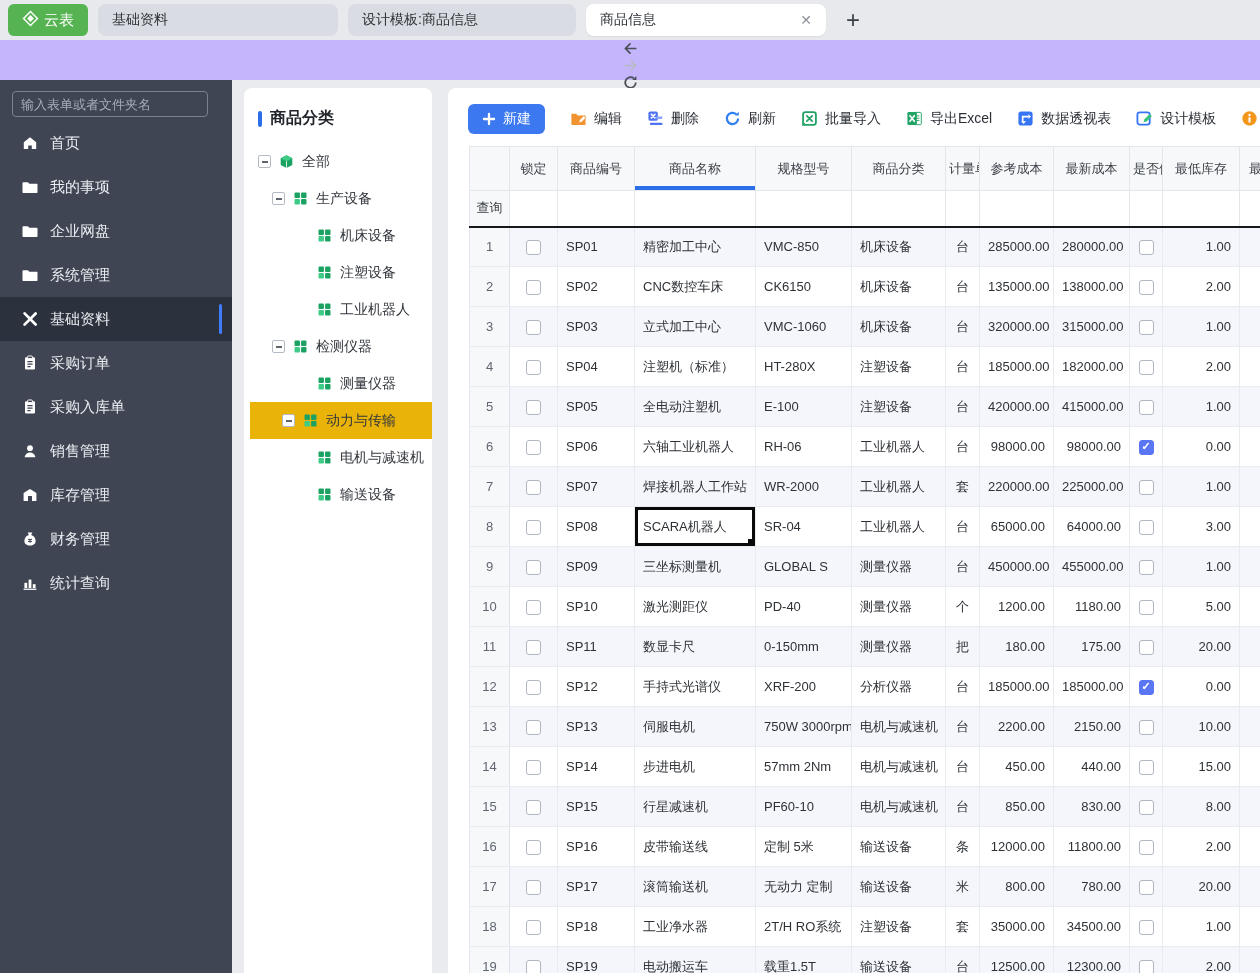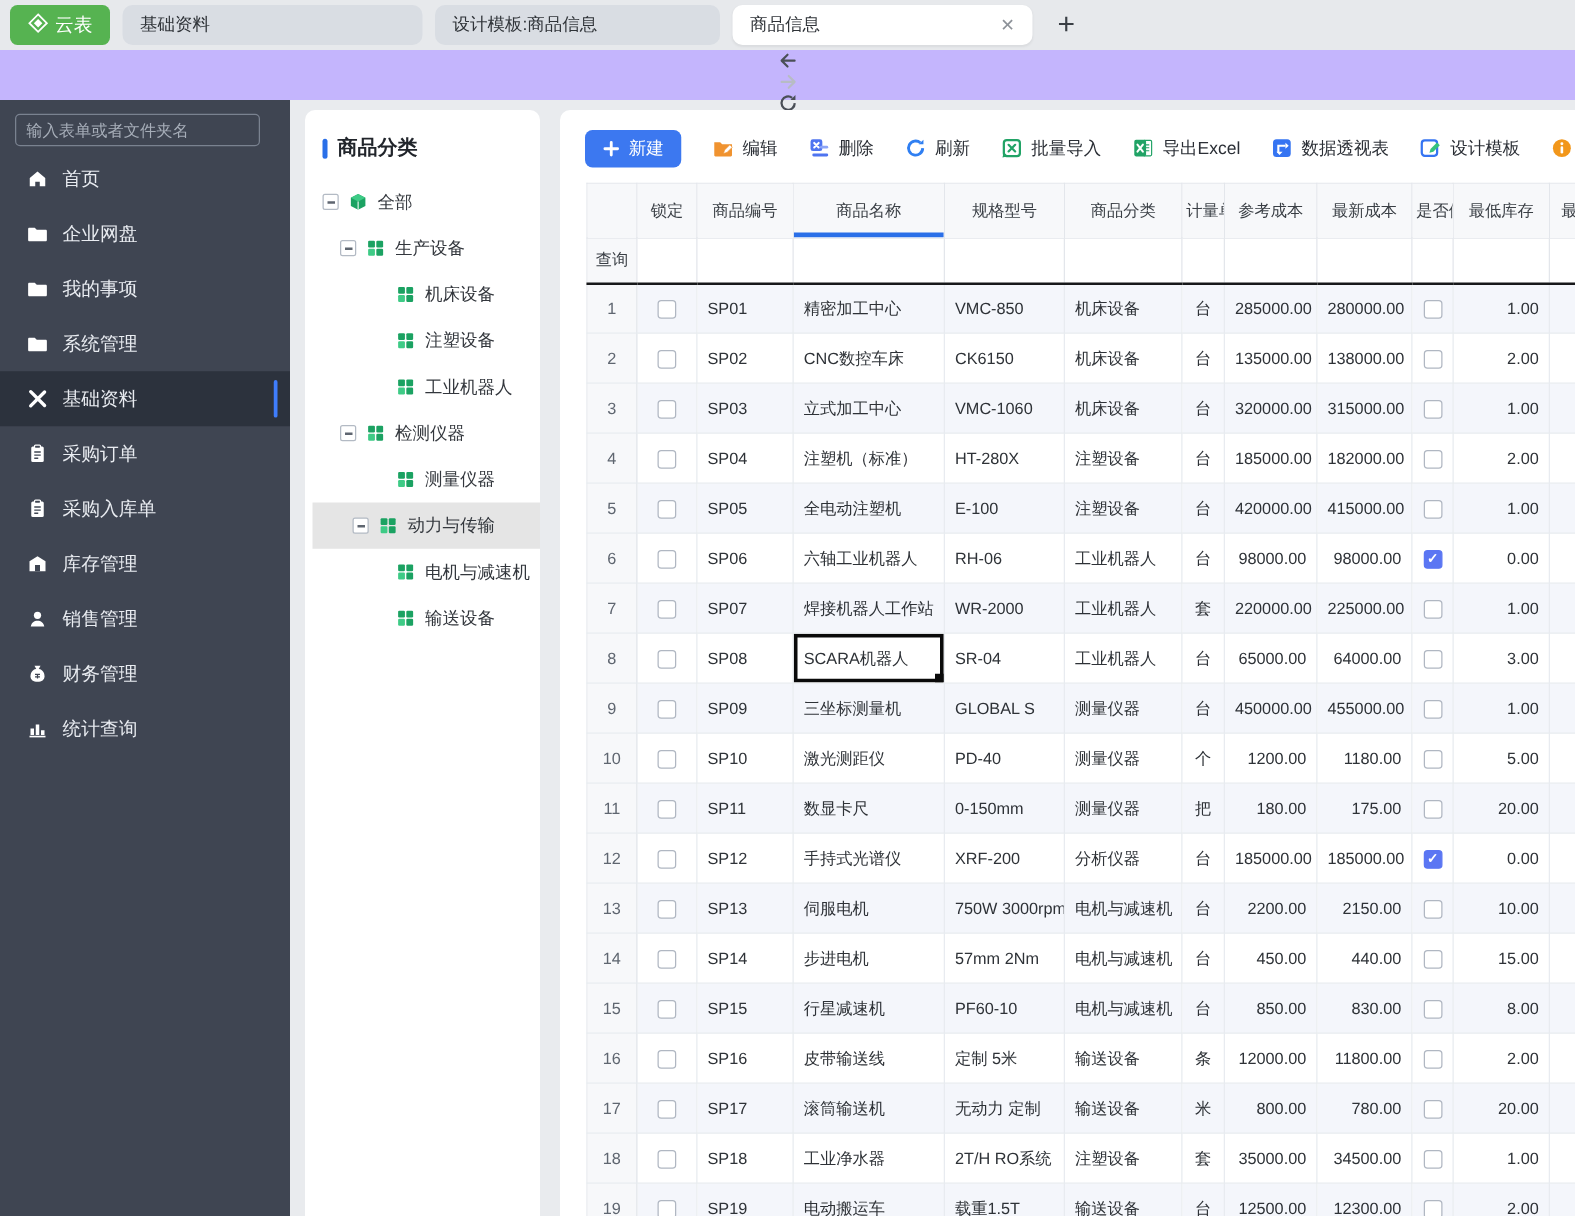--- a/index.html
+++ b/index.html
@@ -36,21 +36,21 @@
   .nav-item .nicon svg { width:100%; height:100%; display:block; }
   .nav-item .abar { position:absolute; right:10px; top:7px; bottom:7px; width:3px; border-radius:2px; background:#3f7dfc; }
 
   
   .tree-panel { position:absolute; top:88px; left:244px; width:188px; bottom:0; background:#fff; border-radius:8px 8px 0 0; overflow:hidden; }
   .tree-title { display:flex; align-items:center; gap:8px; padding:20px 14px 14px; font-size:16px; font-weight:700; color:#21252b; }
   .tree-title .tbar { width:4px; height:16px; background:#2a6fe8; border-radius:2px; }
   .tree-item { height:37px; display:flex; align-items:center; gap:8px; font-size:14px; color:#33373d; padding-left:14px; white-space:nowrap; }
   .tree-item.lvl1 { padding-left:28px; }
   .tree-item.lvl2 { padding-left:73px; }
-  .tree-item.selected { background:#e5e5e5; }
+  .tree-item.selected { background:#eab308; }
   .tree-item.selected.lvl1 { margin-left:6px; padding-left:32px; }
   .toggle { width:13px; height:13px; border:1px solid #b3bac4; border-radius:2px; background:#fff; position:relative; flex:none; }
   .toggle::after { content:""; position:absolute; left:2.5px; right:2.5px; top:5px; height:1.5px; background:#5f6670; }
   .tree-item .ticon { width:15px; height:15px; flex:none; }
   .tree-item .ticon svg { width:100%; height:100%; display:block; }
 
   
   .main-panel { position:absolute; top:88px; left:448px; right:0; bottom:0; background:#fff; border-radius:8px 0 0 0; }
   .toolbar { display:flex; align-items:center; gap:25px; padding:15px 0 0 20px; height:46px; }
   .tool-btn { display:flex; align-items:center; gap:7px; font-size:14px; color:#2b2f36; flex:none; }
@@ -146,29 +146,29 @@
           </svg>
         </span>
         <span>首页</span>
       </div>
       <div class="nav-item">
         <span class="nicon">
           <svg viewBox="0 0 16 16">
             <path d="M1.5 3.2h4.3l1.6 1.6h7.1c.55 0 1 .45 1 1v7.2c0 .55-.45 1-1 1H1.5c-.55 0-1-.45-1-1V4.2c0-.55.45-1 1-1z" fill="#fff"></path>
           </svg>
         </span>
+        <span>我的事项</span>
+      </div>
+      <div class="nav-item">
+        <span class="nicon">
+          <svg viewBox="0 0 16 16">
+            <path d="M1.5 3.2h4.3l1.6 1.6h7.1c.55 0 1 .45 1 1v7.2c0 .55-.45 1-1 1H1.5c-.55 0-1-.45-1-1V4.2c0-.55.45-1 1-1z" fill="#fff"></path>
+          </svg>
+        </span>
         <span>企业网盘</span>
-      </div>
-      <div class="nav-item">
-        <span class="nicon">
-          <svg viewBox="0 0 16 16">
-            <path d="M1.5 3.2h4.3l1.6 1.6h7.1c.55 0 1 .45 1 1v7.2c0 .55-.45 1-1 1H1.5c-.55 0-1-.45-1-1V4.2c0-.55.45-1 1-1z" fill="#fff"></path>
-          </svg>
-        </span>
-        <span>我的事项</span>
       </div>
       <div class="nav-item">
         <span class="nicon">
           <svg viewBox="0 0 16 16">
             <path d="M1.5 3.2h4.3l1.6 1.6h7.1c.55 0 1 .45 1 1v7.2c0 .55-.45 1-1 1H1.5c-.55 0-1-.45-1-1V4.2c0-.55.45-1 1-1z" fill="#fff"></path>
           </svg>
         </span>
         <span>系统管理</span>
       </div>
       <div class="nav-item selected">
@@ -199,34 +199,34 @@
             <rect x="3" y="2.2" width="10" height="12.3" rx="1.2" fill="#fff"></rect>
             <rect x="5.6" y="1" width="4.8" height="2.6" rx="0.8" fill="#3f4552" stroke="#fff"></rect>
             <path d="M5.4 6.6h5.2M5.4 9.1h5.2M5.4 11.6h3.2" stroke="#3f4552" stroke-width="1.1"></path>
           </svg>
         </span>
         <span>采购入库单</span>
       </div>
       <div class="nav-item">
         <span class="nicon">
           <svg viewBox="0 0 16 16">
+            <circle cx="8" cy="5.2" r="2.9" fill="#fff"></circle>
+            <path d="M2.6 14.2c.5-3.1 2.7-4.7 5.4-4.7s4.9 1.6 5.4 4.7z" fill="#fff"></path>
+          </svg>
+        </span>
+        <span>销售管理</span>
+      </div>
+      <div class="nav-item">
+        <span class="nicon">
+          <svg viewBox="0 0 16 16">
             <path d="M8 2l6.4 4v8H1.6V6z" fill="#fff"></path>
             <rect x="6" y="9" width="4" height="5" fill="#3f4552"></rect>
           </svg>
         </span>
         <span>库存管理</span>
-      </div>
-      <div class="nav-item">
-        <span class="nicon">
-          <svg viewBox="0 0 16 16">
-            <circle cx="8" cy="5.2" r="2.9" fill="#fff"></circle>
-            <path d="M2.6 14.2c.5-3.1 2.7-4.7 5.4-4.7s4.9 1.6 5.4 4.7z" fill="#fff"></path>
-          </svg>
-        </span>
-        <span>销售管理</span>
       </div>
       <div class="nav-item">
         <span class="nicon">
           <svg viewBox="0 0 16 16">
             <path d="M5.6 1.6h4.8L9 4.2H7z" fill="#fff"></path>
             <path d="M8 4c3.3 0 5.6 2.7 5.6 5.9 0 2.9-2.2 4.5-5.6 4.5S2.4 12.8 2.4 9.9C2.4 6.7 4.7 4 8 4z" fill="#fff"></path>
             <path d="M6 8.4h4M6 10.4h4M8 8.4v3.4" stroke="#3f4552" stroke-width="1"></path>
           </svg>
         </span>
         <span>财务管理</span>

